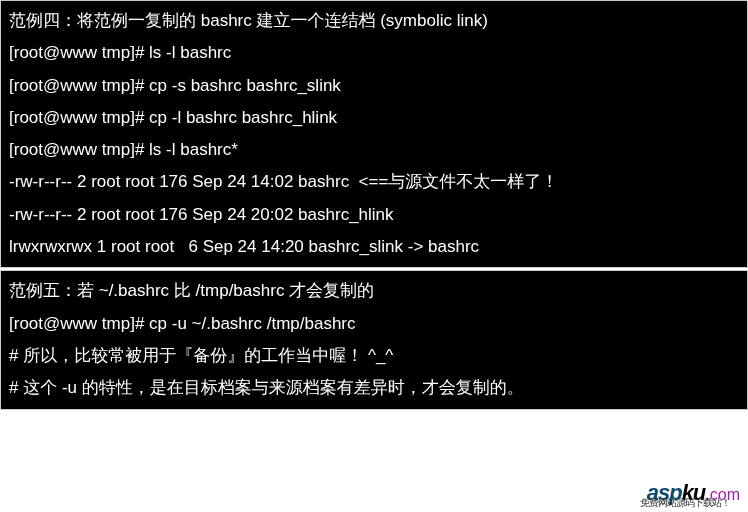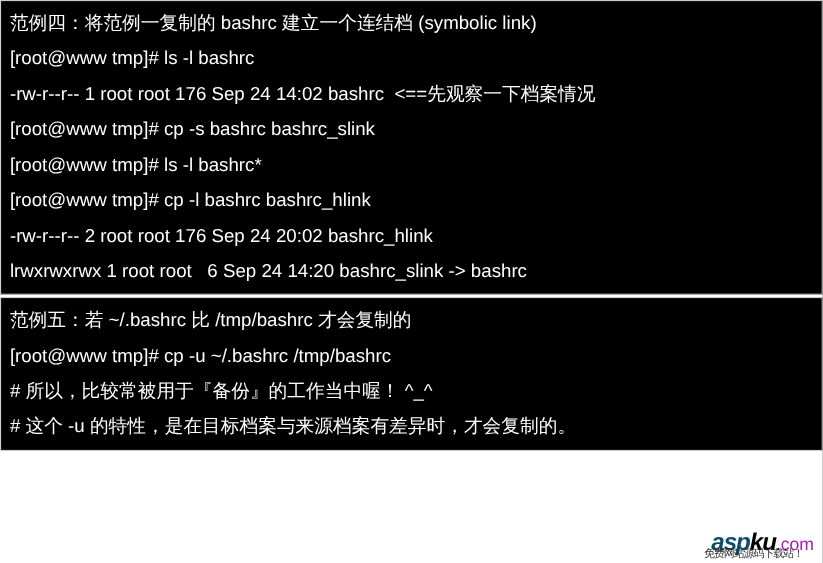--- a/index.html
+++ b/index.html
@@ -48,24 +48,24 @@
     font-weight: normal;
     font-family: "Microsoft YaHei", Arial, sans-serif;
   }
 </style>
 </head>
 <body>
 
 <div class="terminal block1">
   <div class="line">范例四：将范例一复制的 bashrc 建立一个连结档 (symbolic link)</div>
   <div class="line">[root@www tmp]# ls -l bashrc</div>
-  <div class="line">-rw-r--r-- 1 root root 176 Sep 24 14:02 bashrc  &lt;==先观察一下档案情况</div>
   <div class="line">[root@www tmp]# cp -s bashrc bashrc_slink</div>
+  <div class="line">[root@www tmp]# cp -l bashrc bashrc_hlink</div>
   <div class="line">[root@www tmp]# ls -l bashrc*</div>
-  <div class="line">[root@www tmp]# cp -l bashrc bashrc_hlink</div>
+  <div class="line">-rw-r--r-- 2 root root 176 Sep 24 14:02 bashrc  &lt;==与源文件不太一样了！</div>
   <div class="line">-rw-r--r-- 2 root root 176 Sep 24 20:02 bashrc_hlink</div>
   <div class="line">lrwxrwxrwx 1 root root   6 Sep 24 14:20 bashrc_slink -&gt; bashrc</div>
 </div>
 
 <div class="terminal block2">
   <div class="line">范例五：若 ~/.bashrc 比 /tmp/bashrc 才会复制的</div>
   <div class="line">[root@www tmp]# cp -u ~/.bashrc /tmp/bashrc</div>
   <div class="line"># 所以，比较常被用于『备份』的工作当中喔！ ^_^</div>
   <div class="line"># 这个 -u 的特性，是在目标档案与来源档案有差异时，才会复制的。</div>
 </div>

